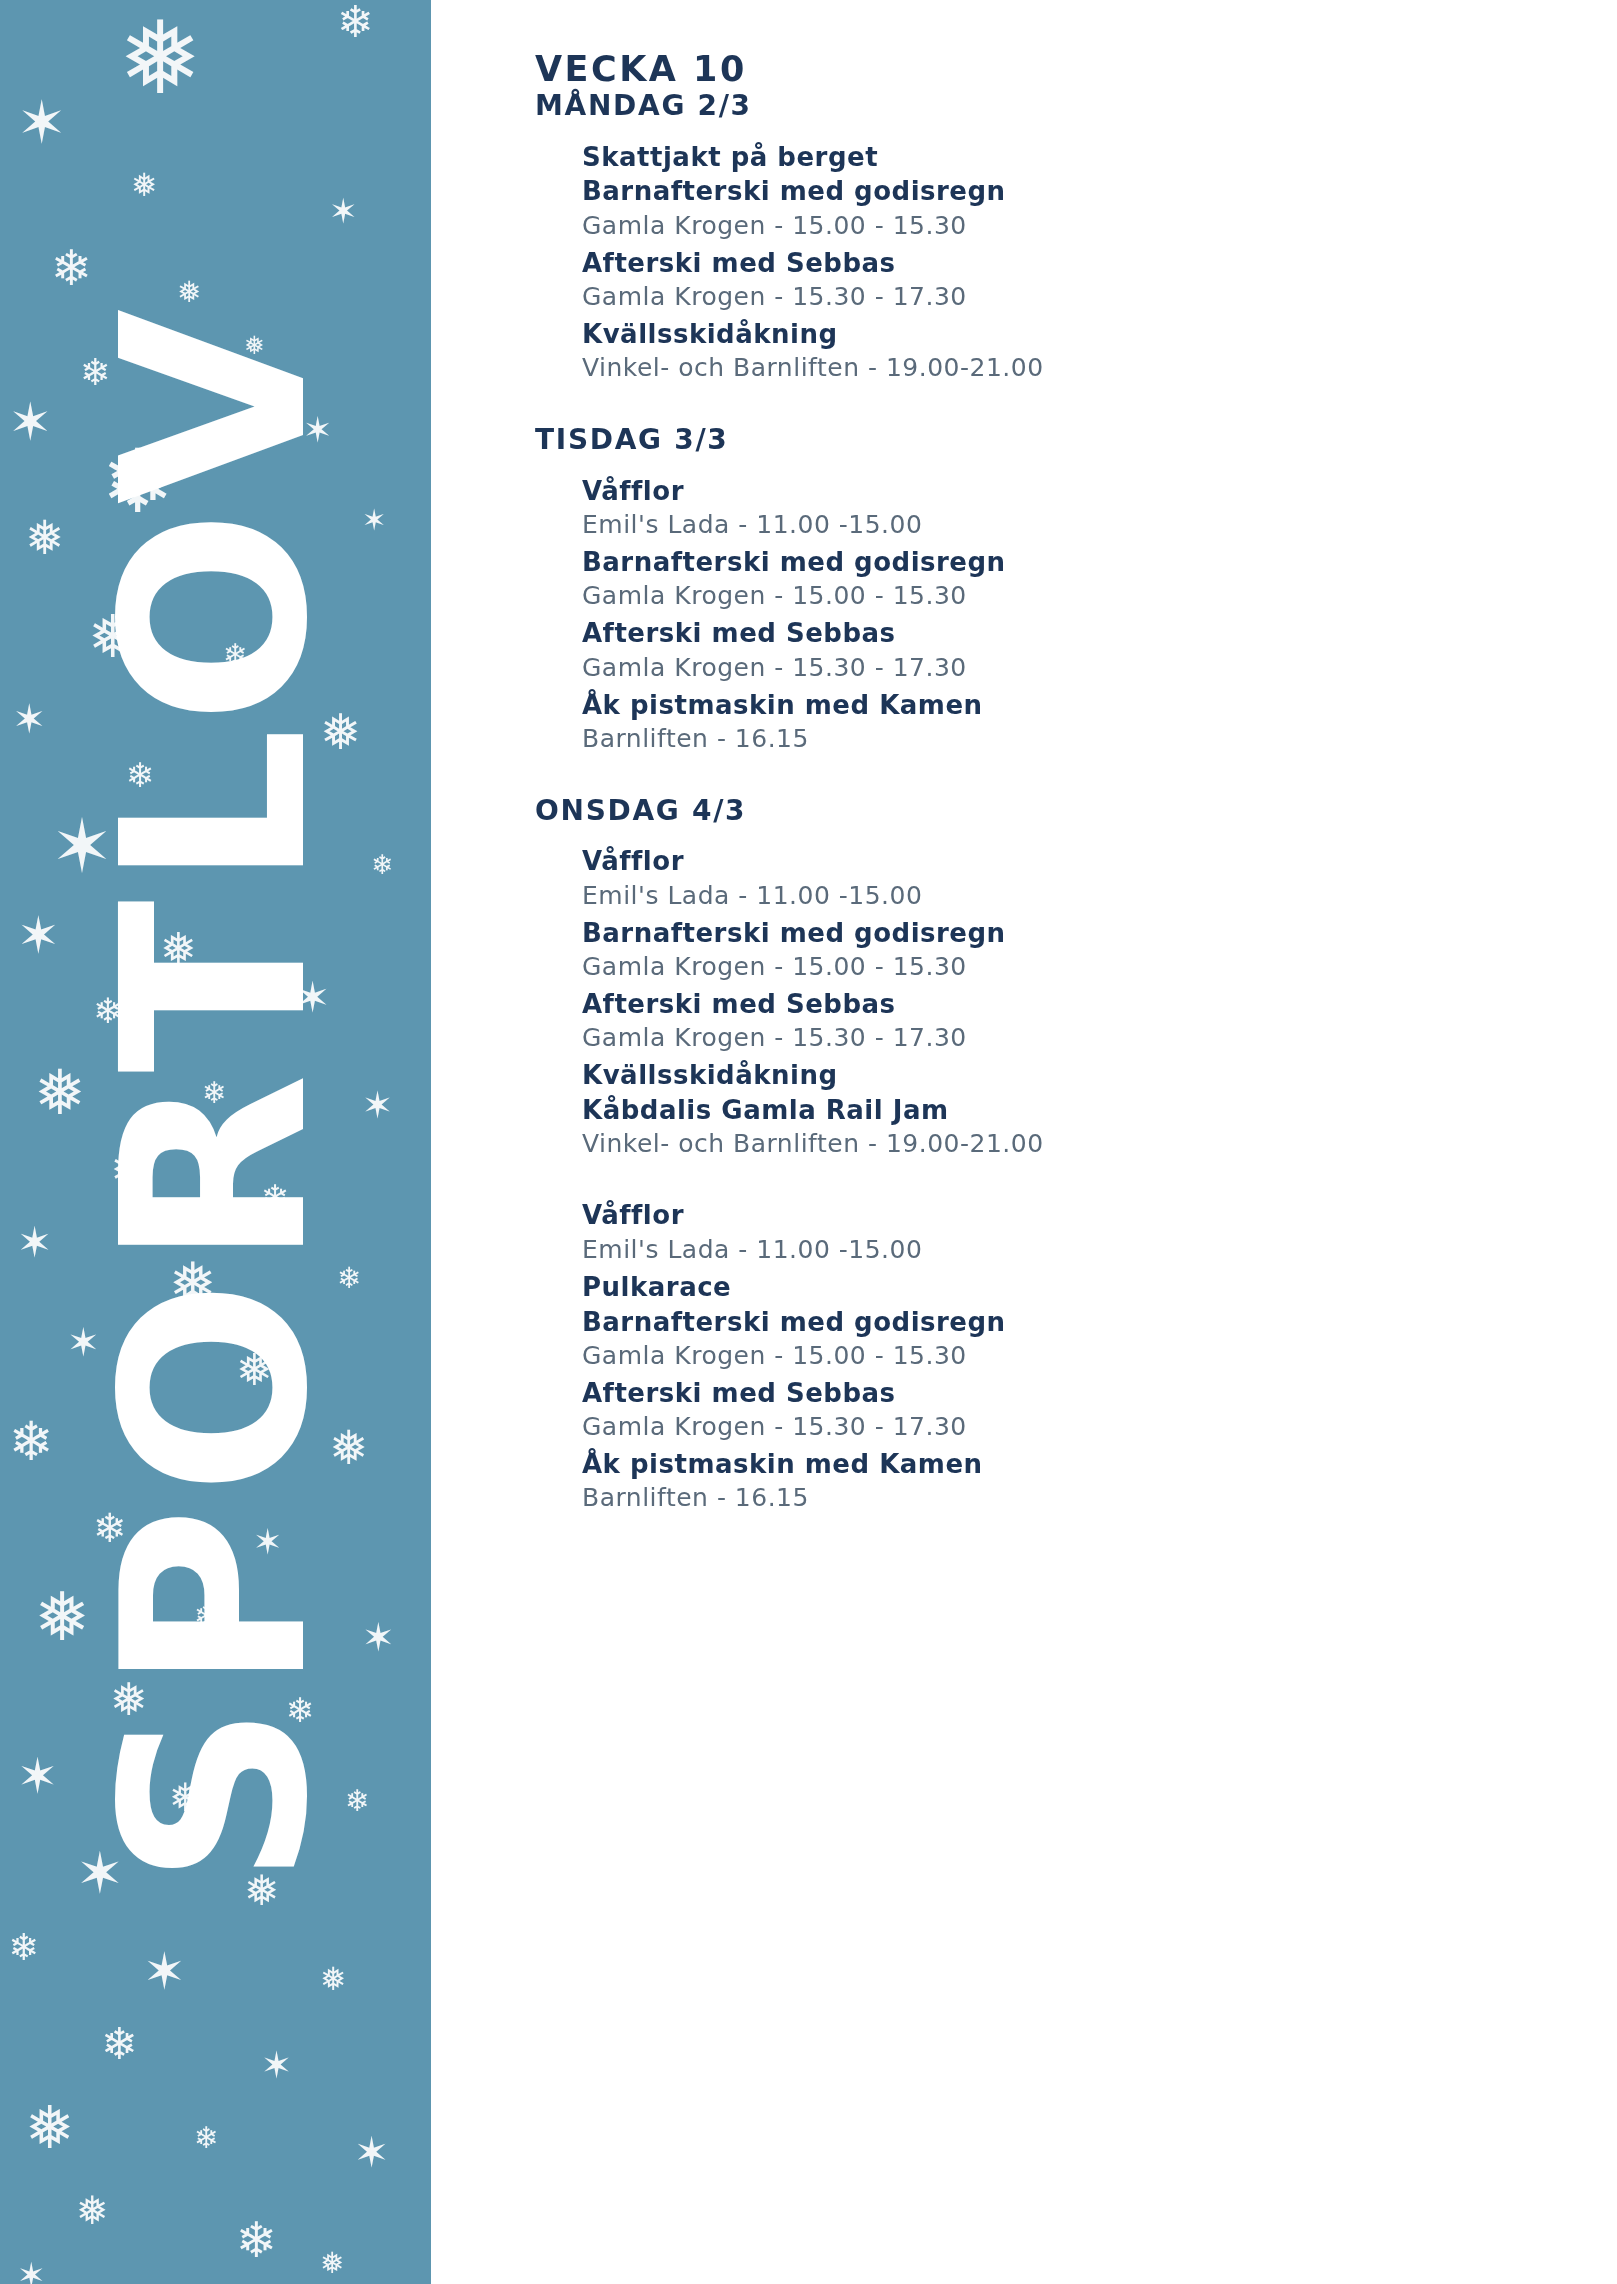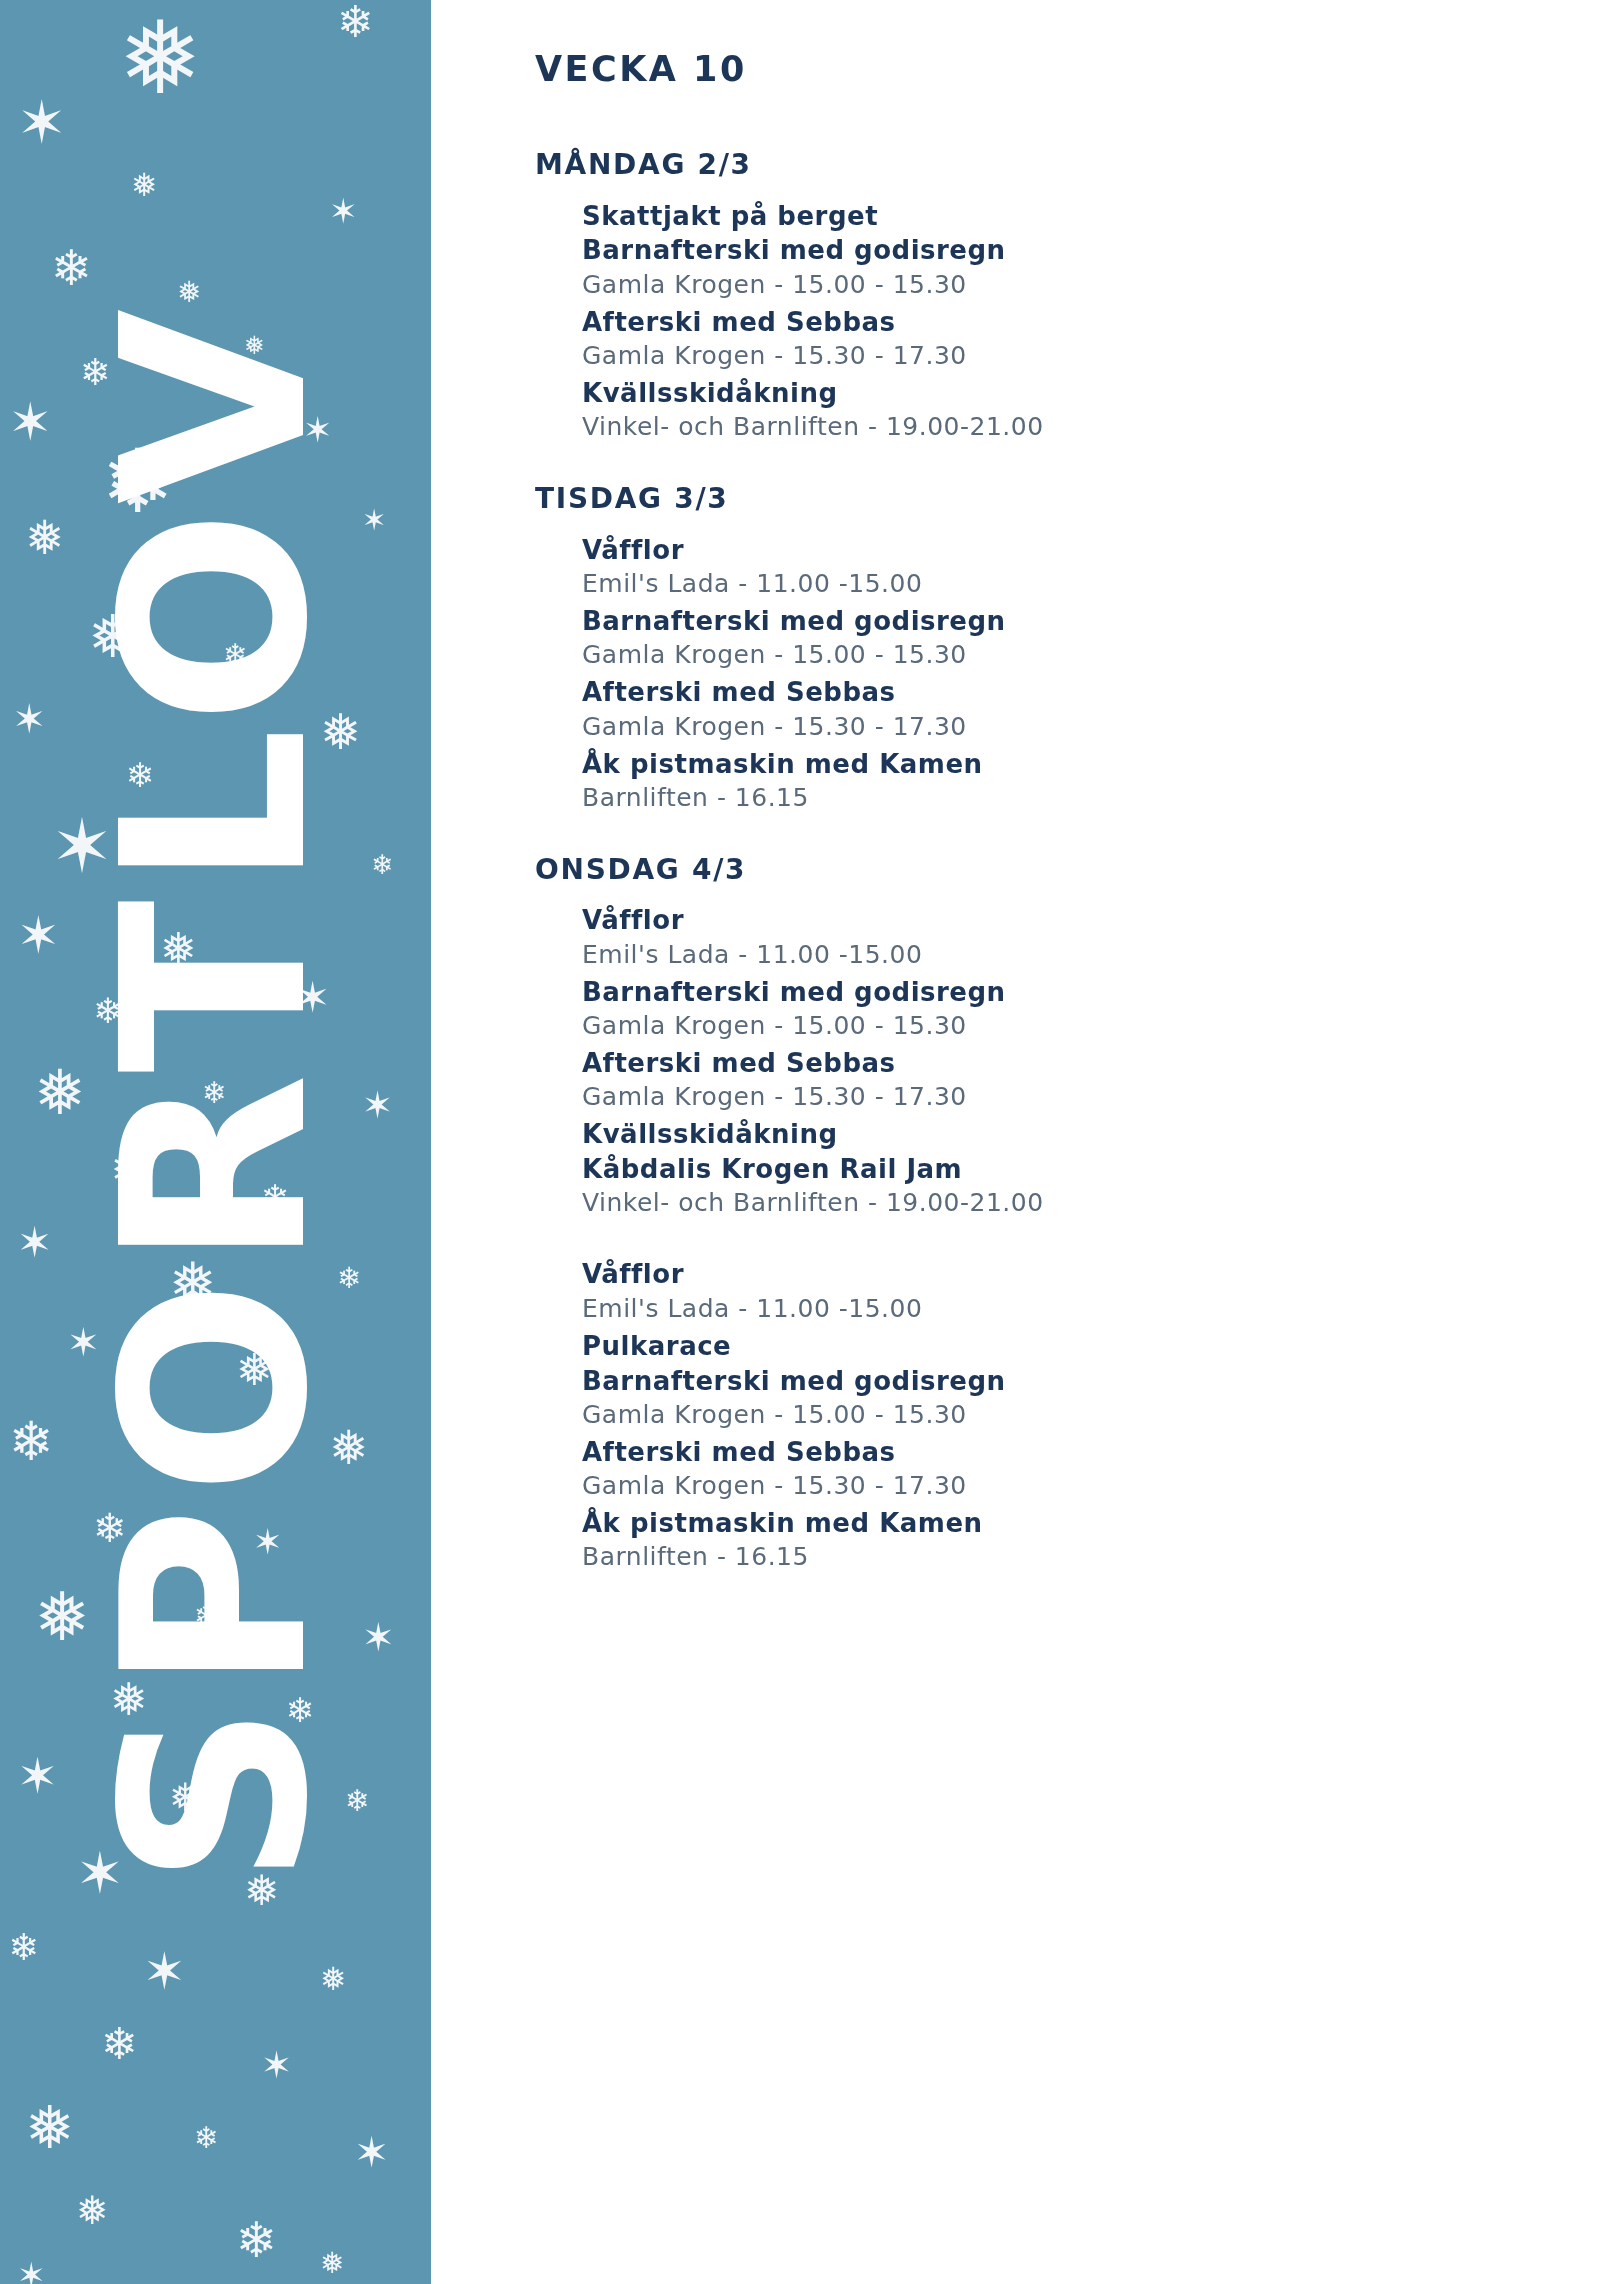--- a/index.html
+++ b/index.html
@@ -65,21 +65,20 @@
   .content {
     position: relative;
     flex: 1 1 auto;
     padding: 49px 59px 0 104px;
   }
   .week-title {
     color: #1d3557;
     font-size: 35px;
     font-weight: 700;
     letter-spacing: 2.5px;
-    margin-bottom: 59px;
   }
   .day-block { margin-bottom: 39px; }
   .day-title {
     color: #1d3557;
     font-size: 28px;
     font-weight: 700;
     letter-spacing: 1.7px;
     margin-bottom: 18.5px;
   }
   .events { padding-left: 47px; }
@@ -233,21 +232,21 @@
               <div class="event-detail">Gamla Krogen - 15.00 - 15.30</div>
             </div>
             <div class="event">
               <div class="event-name">Afterski med Sebbas</div>
               <div class="event-detail">Gamla Krogen - 15.30 - 17.30</div>
             </div>
             <div class="event">
               <div class="event-name">Kvällsskidåkning</div>
             </div>
             <div class="event">
-              <div class="event-name">Kåbdalis Krogen Rail Jam</div>
+              <div class="event-name">Kåbdalis Gamla Rail Jam</div>
               <div class="event-detail">Vinkel- och Barnliften - 19.00-21.00</div>
             </div>
           </div>
         </section>
         <section class="day-block">
           <div class="events">
             <div class="event">
               <div class="event-name">Våfflor</div>
               <div class="event-detail">Emil's Lada - 11.00 -15.00</div>
             </div>

